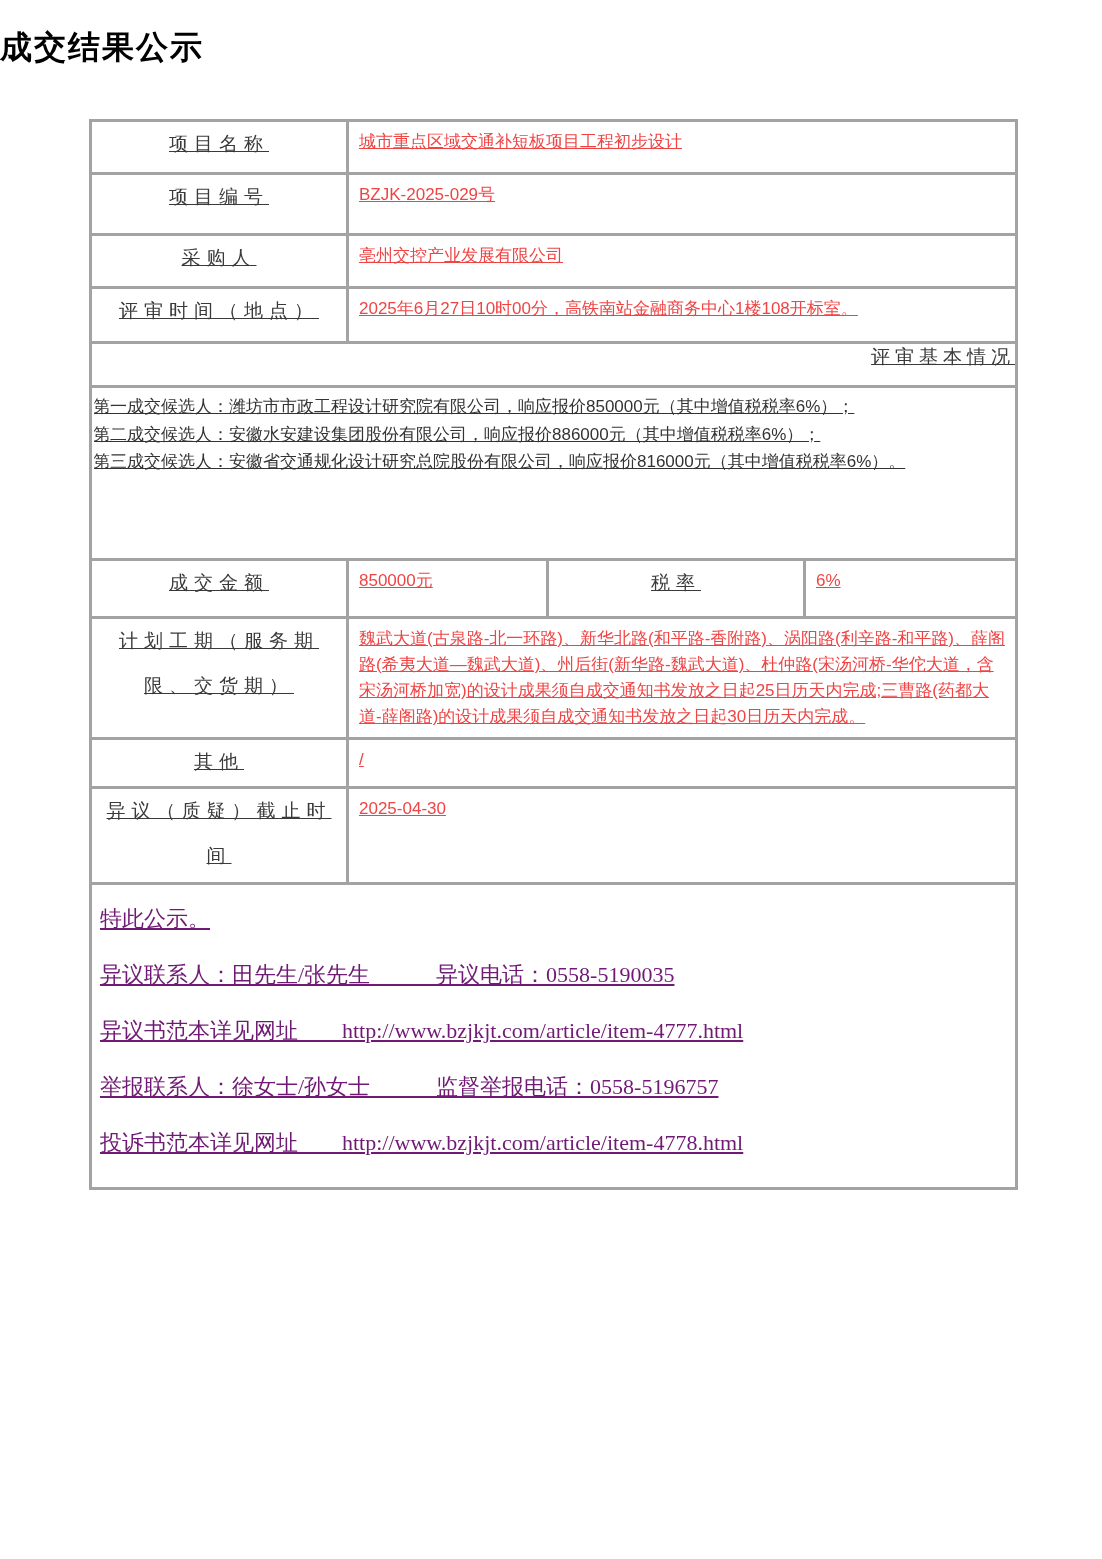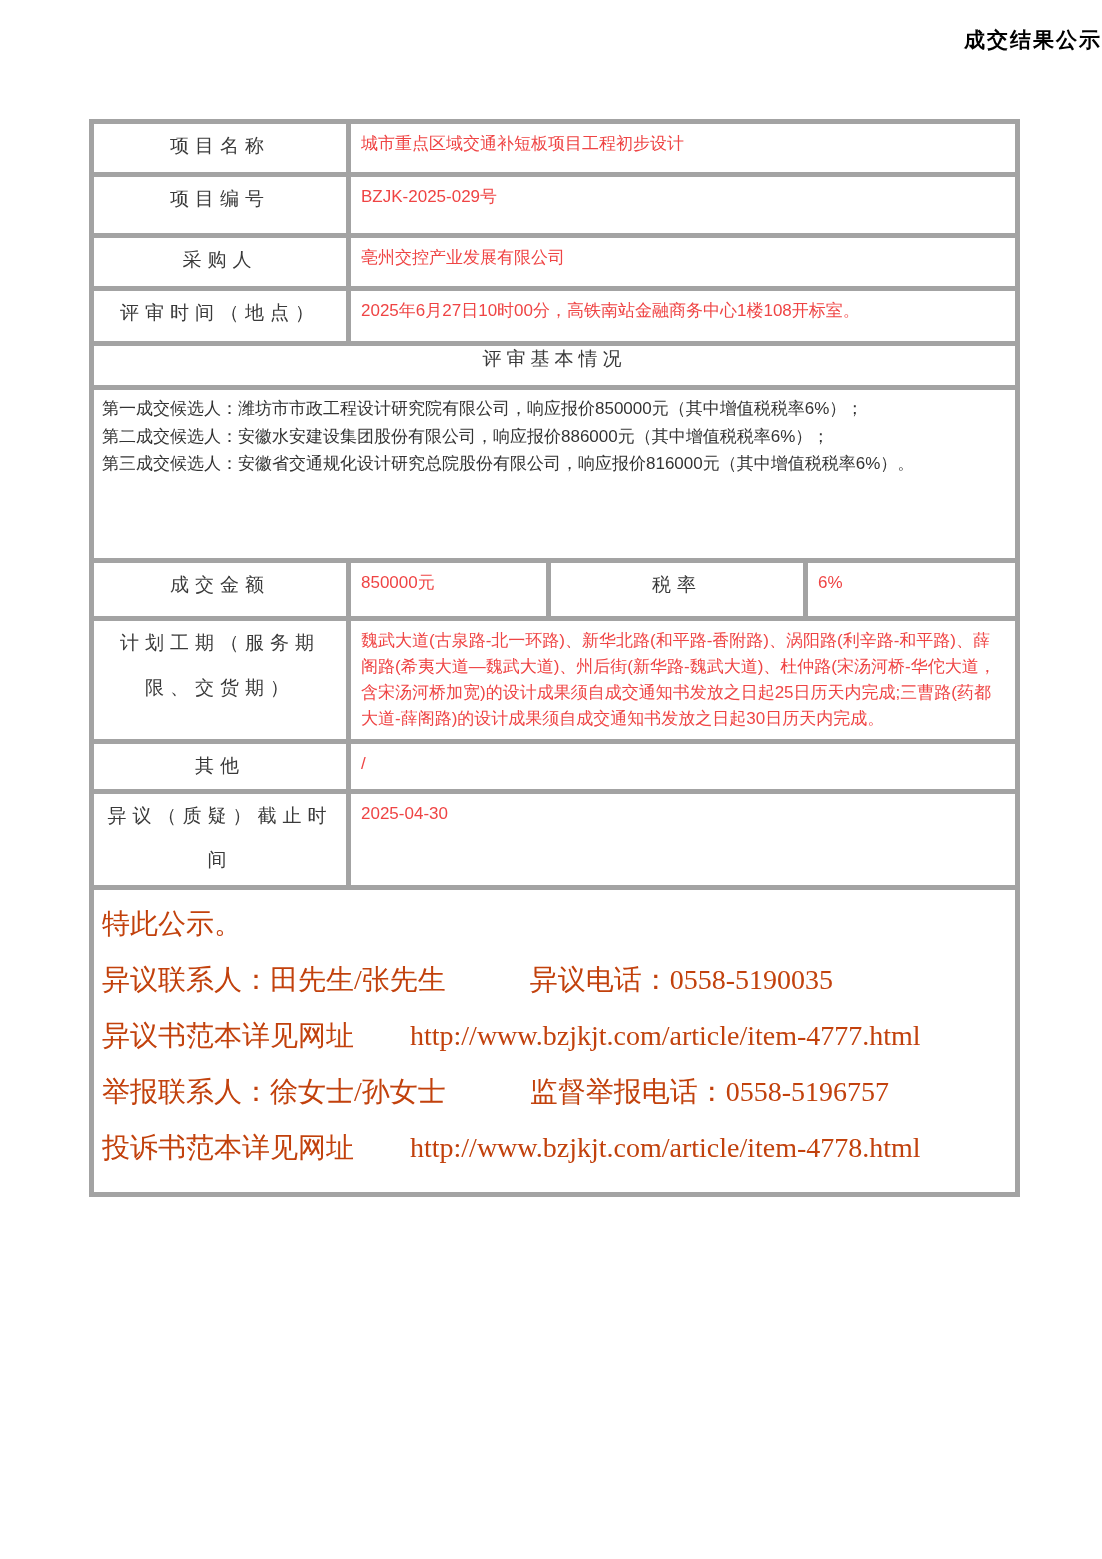--- a/index.html
+++ b/index.html
@@ -9,39 +9,40 @@
     height: 1559px;
     position: relative;
     font-family: "Liberation Sans", "DejaVu Sans", sans-serif;
     color: #303030;
   }
   .page-title {
     position: absolute;
     top: 26px;
     left: 0;
     width: 100%;
-    text-align: right;
+    text-align: left;
     font-family: "Liberation Serif", "DejaVu Serif", serif;
-    font-size: 21px;
+    font-size: 32px;
     font-weight: 700;
     letter-spacing: 2px;
     color: #000000;
   }
   table.doc {
     position: absolute;
     top: 119px;
     left: 89px;
     width: 926px;
     border-collapse: collapse;
     table-layout: fixed;
   }
   table.doc td {
-    border: 5px solid #a3a3a3;
+    border: 3px solid #a3a3a3;
     vertical-align: top;
     overflow: hidden;
+    text-decoration: underline;
   }
   td.lbl {
     font-family: "Liberation Serif", "DejaVu Serif", serif;
     font-size: 19px;
     letter-spacing: 6px;
     color: #3a3a3a;
     text-align: center;
     vertical-align: middle;
     line-height: 2.35;
     padding: 0 12px;
@@ -51,35 +52,35 @@
     font-weight: 500;
     color: #ef4444;
     padding: 7px 10px;
     line-height: 26px;
   }
   td.section-hd {
     font-family: "Liberation Serif", "DejaVu Serif", serif;
     font-size: 19px;
     letter-spacing: 5px;
     color: #3a3a3a;
-    text-align: center;
+    text-align: right;
     vertical-align: middle;
   }
   td.candidates {
     font-size: 17px;
     font-weight: 500;
     color: #333333;
-    padding: 5px 8px;
+    padding: 5px 1px;
     line-height: 27.5px;
     border-radius: 19px;
   }
   td.footer-cell {
     font-family: "Liberation Serif", "DejaVu Serif", serif;
-    font-size: 28px;
-    color: #c2410c;
+    font-size: 22px;
+    color: #701a75;
     padding: 22px 14px 0 8px;
     line-height: 23px;
   }
   .footer-cell p { margin: 0 0 33px 0; }
   
   tr.r1  td { height: 53px; }
   tr.r2  td { height: 61px; }
   tr.r3  td { height: 53px; }
   tr.r4  td { height: 55px; }
   tr.r5  td { height: 44px; }

